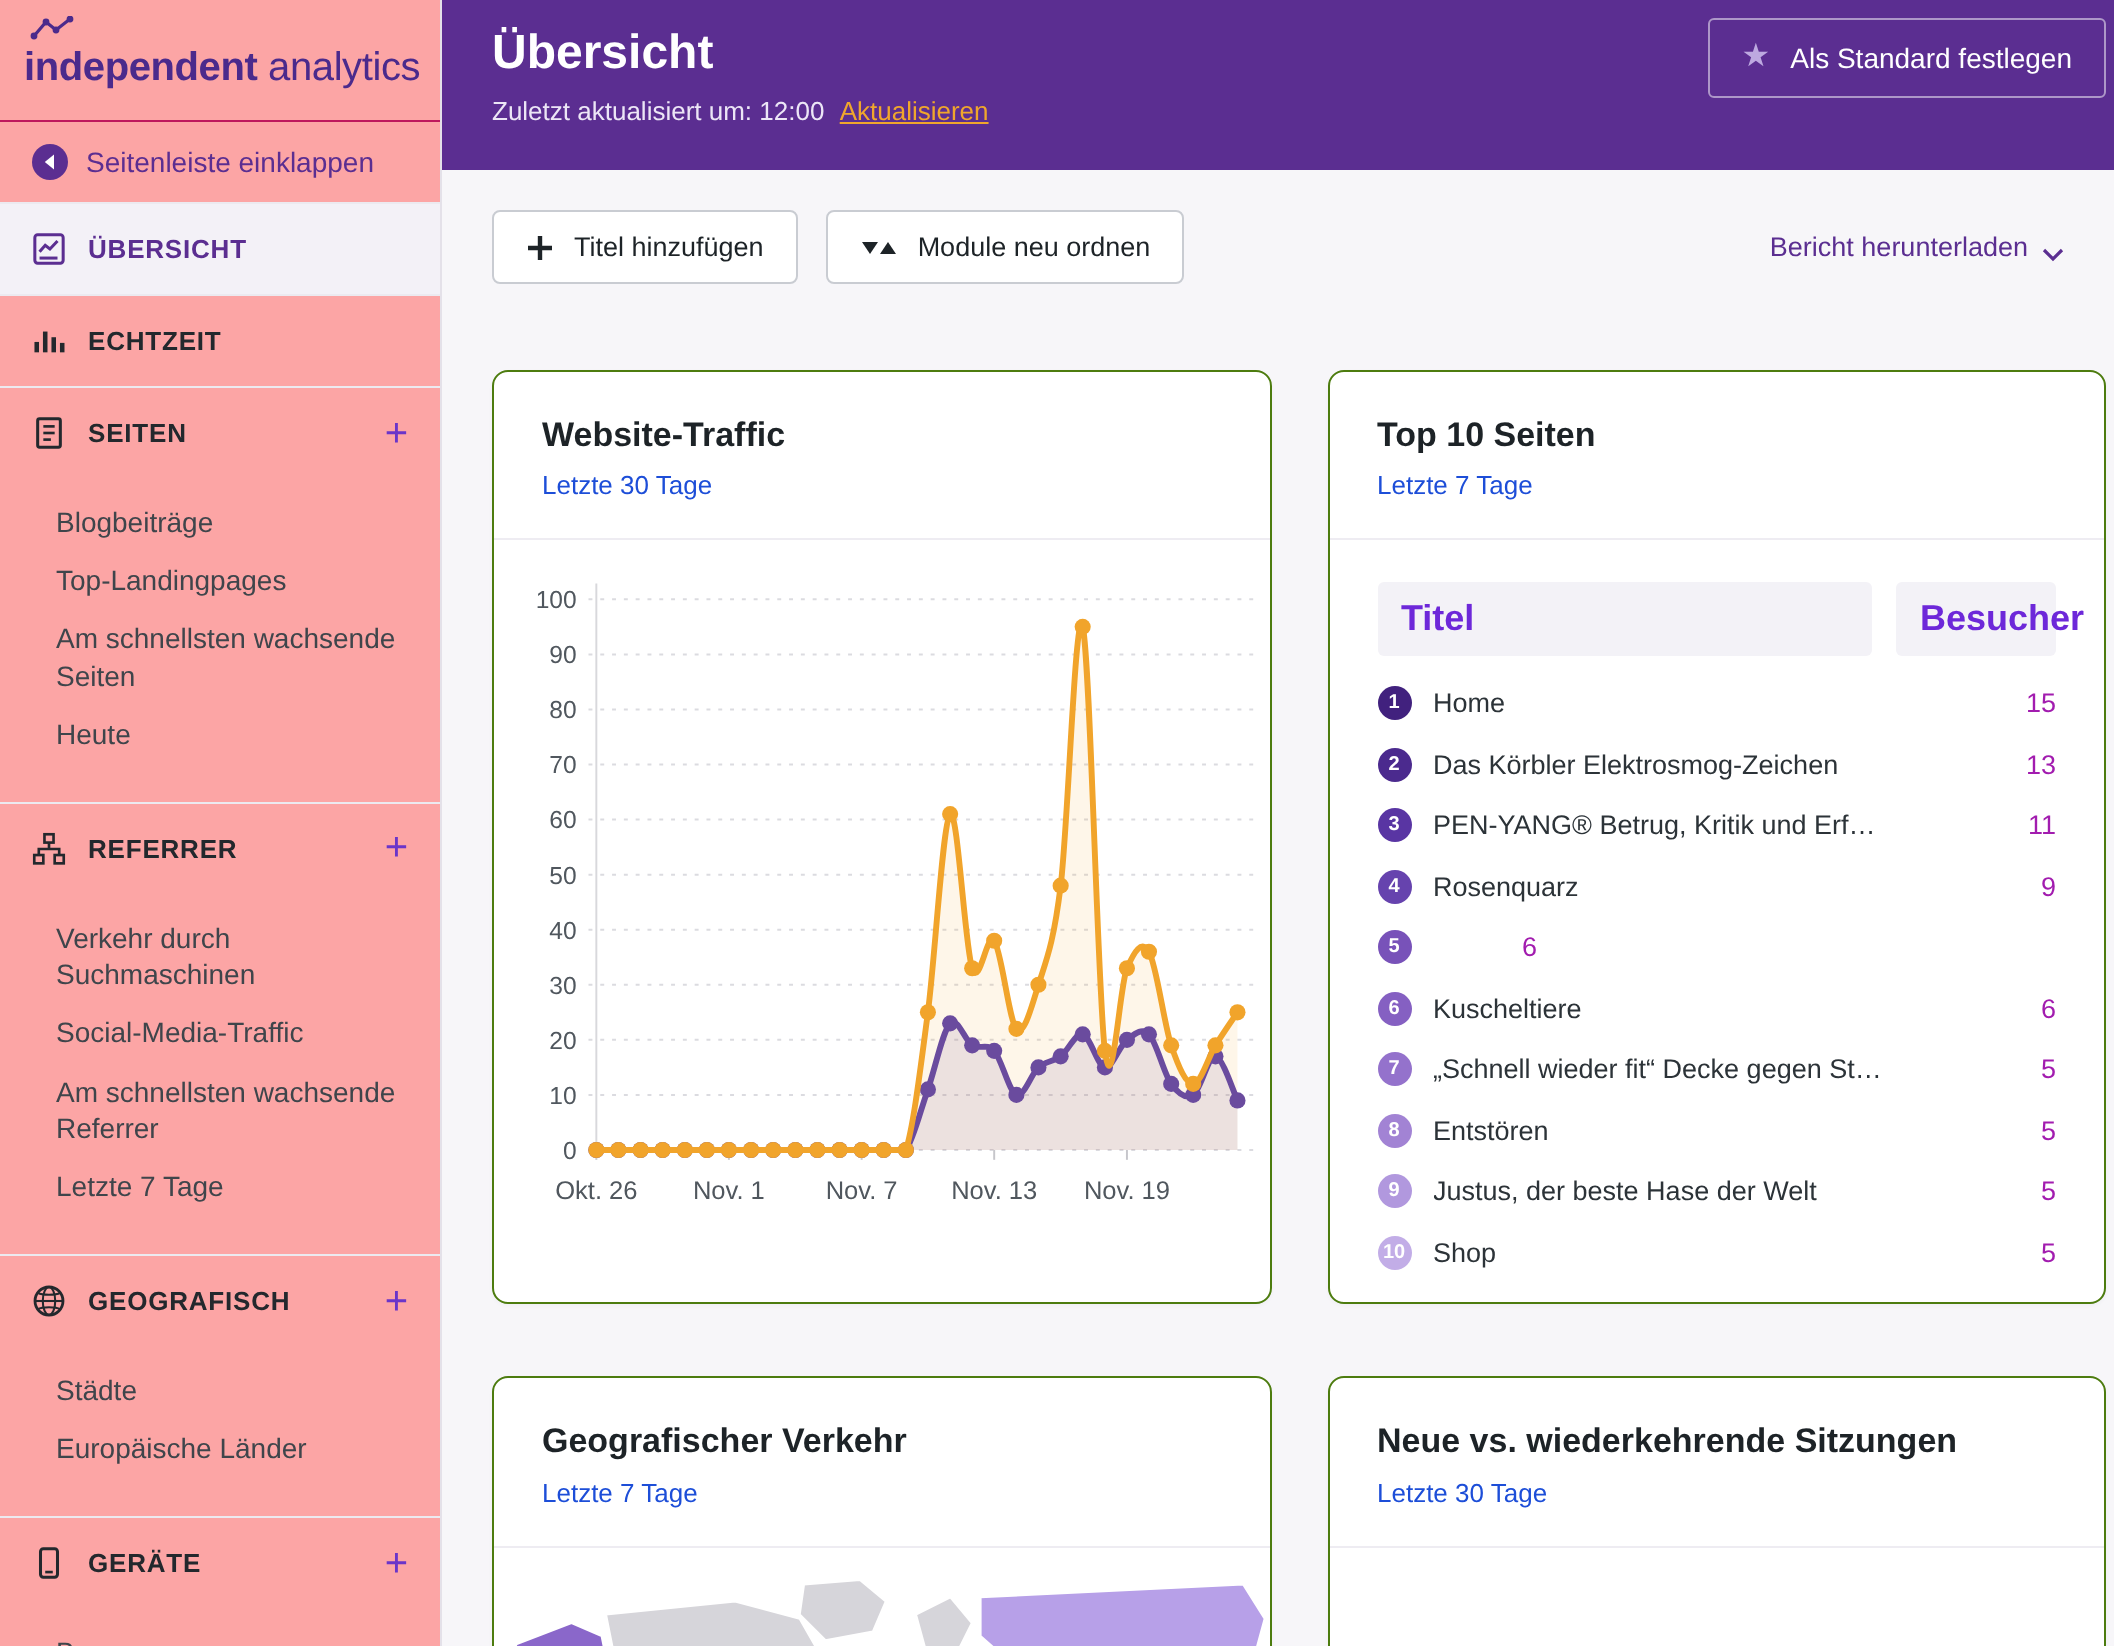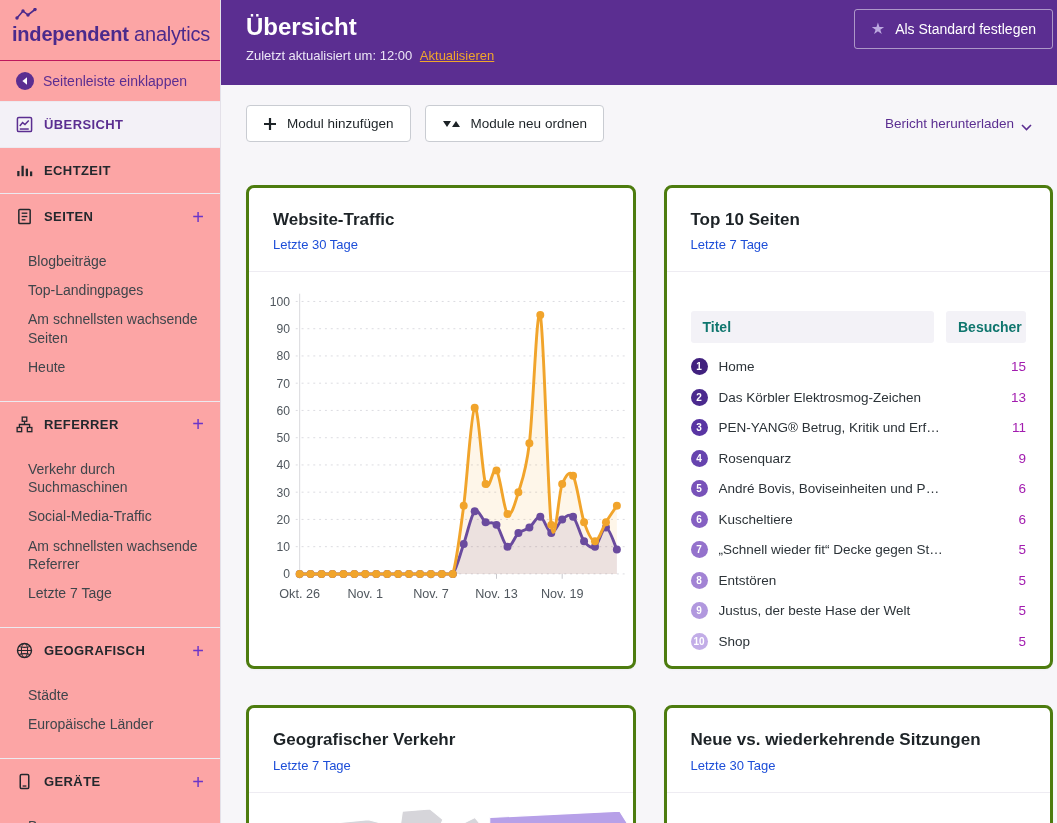--- a/index.html
+++ b/index.html
@@ -65,40 +65,40 @@
   .download-link {
     margin-left: auto; color: #5b2e91; font-size: 13.5px; display: flex;
     align-items: flex-end; gap: 7px; cursor: pointer;
   }
 
   .grid {
     display: grid; grid-template-columns: 1fr 1fr; column-gap: 28px; row-gap: 36px;
     margin: 43px 4px 0 25px;
   }
   .card {
-    background: #fff; border: 3px solid #4d7c0f; border-radius: 8px; overflow: hidden;
+    background: #fff; border: 1px solid #4d7c0f; border-radius: 8px; overflow: hidden;
     position: relative; box-shadow: 0 1px 2px rgba(40,20,80,0.03);
   }
   .card-header { padding: 21px 24px 19px; }
   .card-title { font-size: 17px; font-weight: bold; color: #1d2327; line-height: 1.25; }
   .card-sub { font-size: 13px; color: #1d4ed8; margin-top: 7px; }
   .card-divider { border-top: 1px solid #eeecf2; }
 
   
   .chart-wrap { padding: 10px 2px 6px 2px; }
   .chart-wrap svg { display: block; width: 100%; }
   text.ytick { font-size: 12.5px; fill: #50575e; font-family: "Liberation Sans", sans-serif; }
   text.xtick { font-size: 13px; fill: #50575e; font-family: "Liberation Sans", sans-serif; }
 
   
   .tp-table { padding: 21px 24px 10px; }
   .tp-head { display: flex; gap: 12px; margin-bottom: 8px; }
   .tp-th {
     background: #f3f2f7; border-radius: 3px; padding: 8px 12px; font-weight: bold;
-    font-size: 14px; color: #0f766e; margin-top: 18px;
+    font-size: 18px; color: #6d28d9;
   }
   .tp-th-title { flex: 1; }
   .tp-th-val { width: 80px; text-align: center; }
   .tp-row { display: flex; align-items: center; gap: 11px; height: 30.5px; cursor: pointer; }
   .rank-badge {
     width: 17px; height: 17px; border-radius: 50%; color: #fff; font-size: 10px;
     font-weight: bold; display: inline-flex; align-items: center; justify-content: center;
     flex: 0 0 auto;
   }
   .tp-title { flex: 1; font-size: 13.5px; color: #2c3338; white-space: nowrap; overflow: hidden; }
@@ -249,21 +249,21 @@
 
 <div class="main">
 
   <div class="toolbar">
     <button class="tool-btn">
       <span class="btn-icon">
         <svg width="14" height="14" viewBox="0 0 14 14">
             <path d="M7 1 V13 M1 7 H13" stroke="#1d2327" stroke-width="2.2"></path>
           </svg>
       </span>
-      <span>Modul hinzufügen</span>
+      <span>Titel hinzufügen</span>
     </button>
     <button class="tool-btn">
       <span class="btn-icon">
         <svg width="19" height="10" viewBox="0 0 19 10">
             <path d="M1,2 L9,2 L5,8 Z" fill="#1d2327"></path>
             <path d="M10,8 L18,8 L14,2 Z" fill="#1d2327"></path>
           </svg>
       </span>
       <span>Module neu ordnen</span>
     </button>
@@ -413,21 +413,20 @@
               <span class="tp-title">PEN-YANG® Betrug, Kritik und Erf…</span>
               <span class="tp-val">11</span>
             </div>
             <div class="tp-row">
               <span class="rank-badge" style="background: rgb(102, 67, 174);">4</span>
               <span class="tp-title">Rosenquarz</span>
               <span class="tp-val">9</span>
             </div>
             <div class="tp-row">
               <span class="rank-badge" style="background: rgb(120, 82, 185);">5</span>
-              <span class="tp-title">André Bovis, Boviseinheiten und P…</span>
               <span class="tp-val">6</span>
             </div>
             <div class="tp-row">
               <span class="rank-badge" style="background: rgb(133, 96, 194);">6</span>
               <span class="tp-title">Kuscheltiere</span>
               <span class="tp-val">6</span>
             </div>
             <div class="tp-row">
               <span class="rank-badge" style="background: rgb(148, 114, 204);">7</span>
               <span class="tp-title">„Schnell wieder fit“ Decke gegen St…</span>

